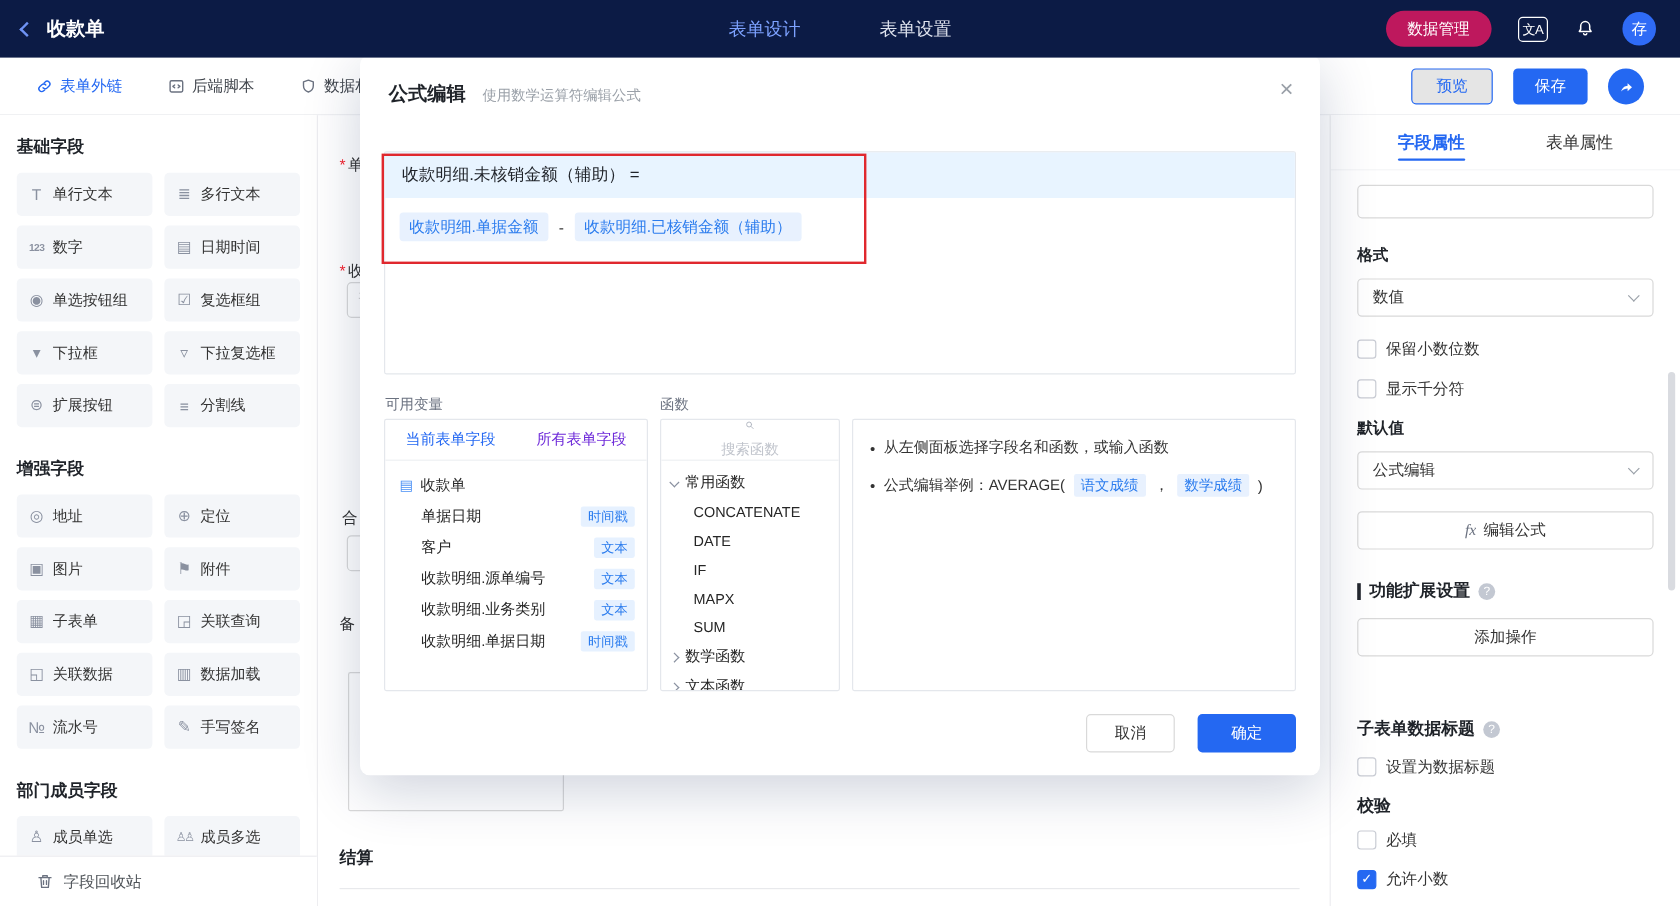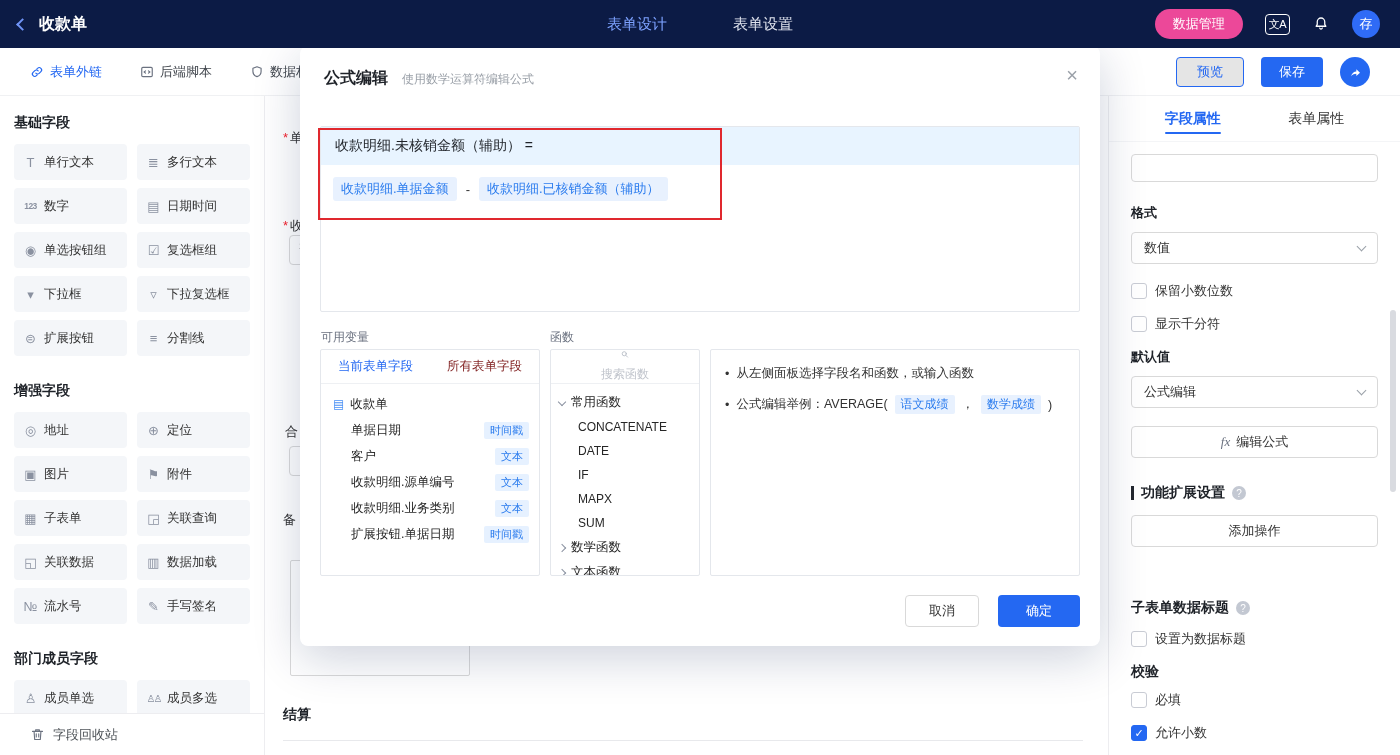--- a/index.html
+++ b/index.html
@@ -13,21 +13,21 @@
   
   .topbar { position:absolute; top:0; left:0; right:0; height:48px; background:#0c1b45;
     display:flex; align-items:center; padding:0 20px 0 18px; z-index:40; }
   .chev-left { width:9px; height:9px; border-left:2px solid #6f93f5; border-bottom:2px solid #6f93f5;
     transform:rotate(45deg); cursor:pointer; flex:none; }
   .tb-title { color:#fff; font-size:16px; font-weight:700; margin-left:12px; }
   .tb-tabs { position:absolute; left:50%; transform:translateX(-50%); display:flex; gap:66px; }
   .tb-tab { font-size:15px; color:#dfe3ee; cursor:pointer; }
   .tb-tab.active { color:#7da2ff; }
   .tb-right { margin-left:auto; display:flex; align-items:center; gap:22px; }
-  .btn-teal { background:#ec4899; color:#fff; font-size:13px; height:30px; padding:0 18px;
+  .btn-teal { background:#be185d; color:#fff; font-size:13px; height:30px; padding:0 18px;
     border:none; border-radius:16px; cursor:pointer; }
   .icon-translate { color:#fff; font-size:11px; border:1.5px solid #fff; border-radius:4px;
     padding:2px 3px; letter-spacing:-0.5px; cursor:pointer; }
   .avatar { width:28px; height:28px; border-radius:50%; background:#2f6bf6; color:#fff;
     font-size:13px; display:flex; align-items:center; justify-content:center; cursor:pointer; }
 
   
   .toolbar { position:absolute; top:48px; left:0; right:0; height:48px; background:#fff;
     border-bottom:1px solid #f0f1f3; display:flex; align-items:center; padding:0 30px; z-index:5; }
   .tool-link { display:flex; align-items:center; gap:6px; font-size:13px; margin-right:38px; cursor:pointer; }
@@ -126,21 +126,21 @@
   .op { color:#333; }
   .red-annot { position:absolute; left:18px; top:82px; width:404px; height:92px;
     border:2px solid #e0282e; z-index:6; pointer-events:none; }
   .m-panel-label { position:absolute; font-size:12px; color:#6b7280; top:283px; }
   .lbl-vars { left:21px; } .lbl-funcs { left:250px; }
   .m-vars { position:absolute; left:20px; top:303px; width:220px; height:227px;
     border:1px solid #e4e7ec; border-radius:2px; overflow:hidden; }
   .v-tabs { height:34px; display:flex; align-items:center; border-bottom:1px solid #eef0f3; font-size:12.5px; }
   .v-tab { flex:1; text-align:center; cursor:pointer; }
   .v-tab.active { color:#2468f2; }
-  .v-tab.inactive { color:#7f1d1d; }
+  .v-tab.inactive { color:#6d28d9; }
   .v-tree { padding:7px 0; }
   .v-root { display:flex; align-items:center; gap:6px; height:26px; padding-left:12px;
     font-size:12.5px; color:#262626; cursor:pointer; }
   .doc-icon { color:#4a90f5; font-size:12px; }
   .v-row { display:flex; align-items:center; height:26px; padding:0 10px 0 30px;
     font-size:12.5px; color:#262626; cursor:pointer; }
   .tag { margin-left:auto; font-size:11px; padding:1px 6px; border-radius:2px; flex:none; }
   .tag.blue { background:#e6f1ff; color:#2b7cee; }
   .tag.orange { background:#fdf0df; color:#f59a23; }
   .m-funcs { position:absolute; left:250px; top:303px; width:150px; height:227px;
@@ -439,21 +439,21 @@
         </div>
       <div class="v-row">
           <span>收款明细.源单编号</span>
           <span class="tag blue">文本</span>
         </div>
       <div class="v-row">
           <span>收款明细.业务类别</span>
           <span class="tag blue">文本</span>
         </div>
       <div class="v-row">
-          <span>扩展按钮.单据日期</span>
+          <span>收款明细.单据日期</span>
           <span class="tag blue">时间戳</span>
         </div>
     </div>
   </div>
 
   <div class="m-funcs">
     <div class="f-search">
       <svg width="12" height="12" viewBox="0 0 24 24" fill="none" stroke="#b3b8c2" stroke-width="2.2" stroke-linecap="round">
         <circle cx="10" cy="10" r="5.5"></circle>
           <path d="M14.5 14.5L19 19"></path>

